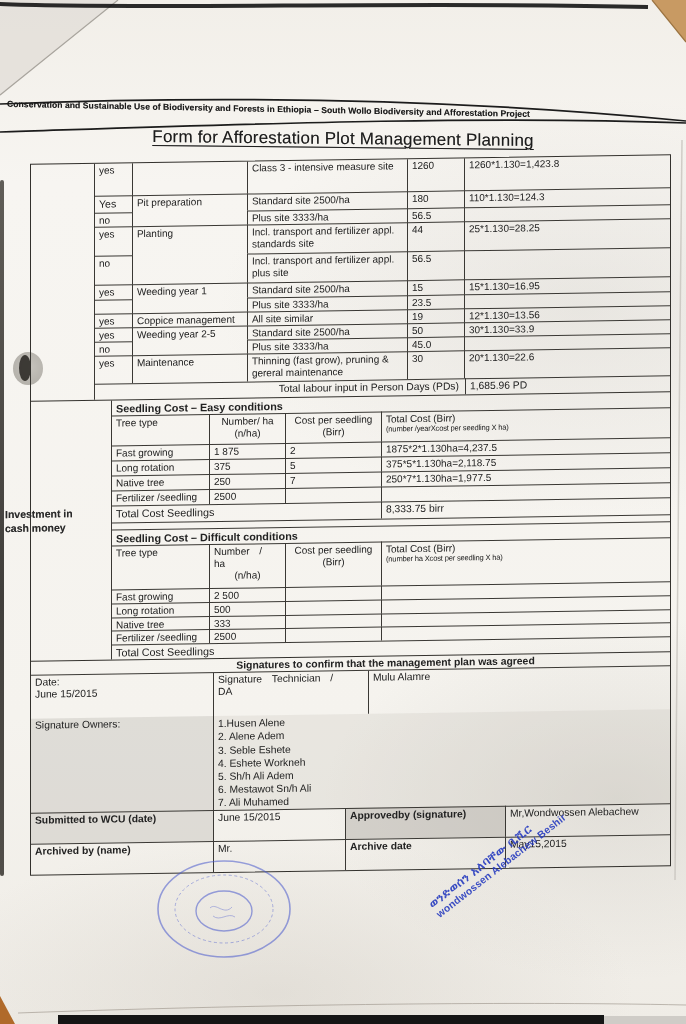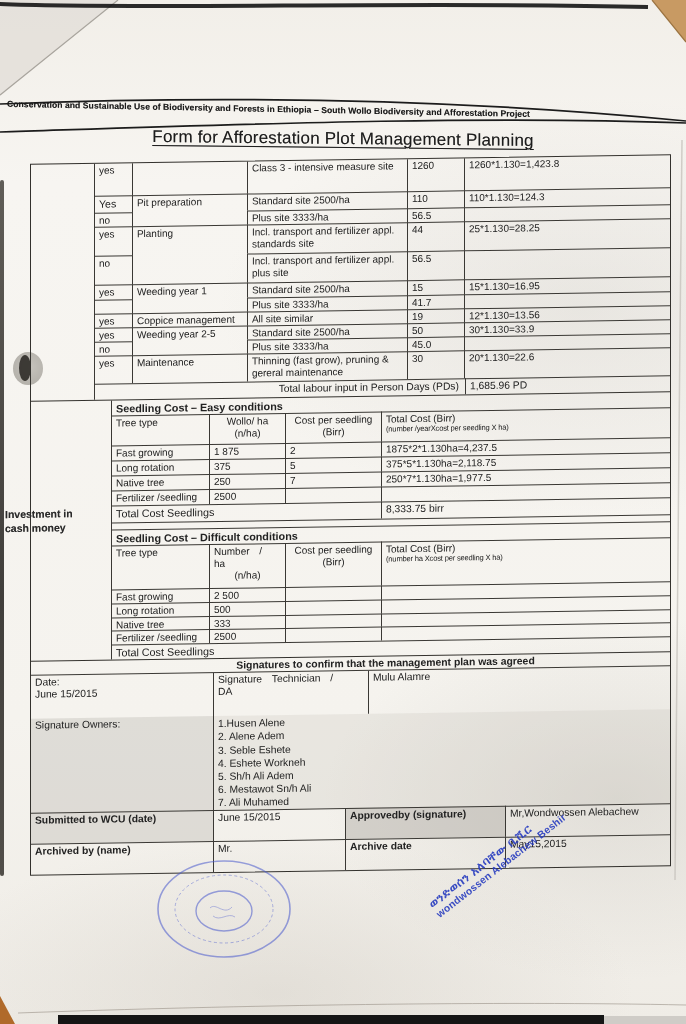--- a/index.html
+++ b/index.html
@@ -108,21 +108,21 @@
         <div class="c cf">yes</div>
         <div class="c ca"></div>
         <div class="c cd">Class 3 - intensive measure site</div>
         <div class="c cq">1260</div>
         <div class="c cc">1260*1.130=1,423.8</div>
       </div>
       <div class="r" style="min-height:17px">
         <div class="c cf bt" style="font-size:10.6px">Yes</div>
         <div class="c ca bt">Pit preparation</div>
         <div class="c cd bt">Standard site 2500/ha</div>
-        <div class="c cq bt">110</div>
+        <div class="c cq bt">180</div>
         <div class="c cc bt">110*1.130=124.3</div>
       </div>
       <div class="r" style="min-height:14px">
         <div class="c cf bt">no</div>
         <div class="c ca"></div>
         <div class="c cd bt">Plus site 3333/ha</div>
         <div class="c cq bt">56.5</div>
         <div class="c cc bt"></div>
       </div>
       <div class="r" style="min-height:29px">
@@ -143,21 +143,21 @@
         <div class="c cf bt">yes</div>
         <div class="c ca bt">Weeding year 1</div>
         <div class="c cd bt">Standard site 2500/ha</div>
         <div class="c cq bt">15</div>
         <div class="c cc bt">15*1.130=16.95</div>
       </div>
       <div class="r" style="min-height:14px">
         <div class="c cf bt"></div>
         <div class="c ca"></div>
         <div class="c cd bt">Plus site 3333/ha</div>
-        <div class="c cq bt">41.7</div>
+        <div class="c cq bt">23.5</div>
         <div class="c cc bt"></div>
       </div>
       <div class="r" style="min-height:14px">
         <div class="c cf bt">yes</div>
         <div class="c ca bt">Coppice management</div>
         <div class="c cd bt">All site similar</div>
         <div class="c cq bt">19</div>
         <div class="c cc bt">12*1.130=13.56</div>
       </div>
       <div class="r" style="min-height:14px">
@@ -194,21 +194,21 @@
         <div>Investment in</div>
         <div>cash money</div>
       </div>
     </div>
     <div id="stackB">
 
       <div class="ttl">Seedling Cost – Easy conditions</div>
       <div class="r" style="min-height:30px">
         <div class="c st bt">Tree type</div>
         <div class="c sn bt ctr">
-          <div>Wollo/ ha</div>
+          <div>Number/ ha</div>
           <div>(n/ha)</div>
         </div>
         <div class="c sc bt">
           <div>Cost per seedling</div>
           <div>(Birr)</div>
         </div>
         <div class="c stc bt">
           <div>Total Cost (Birr)</div>
           <div class="hdr2">(number /yearXcost per seedling X ha)</div>
         </div>

